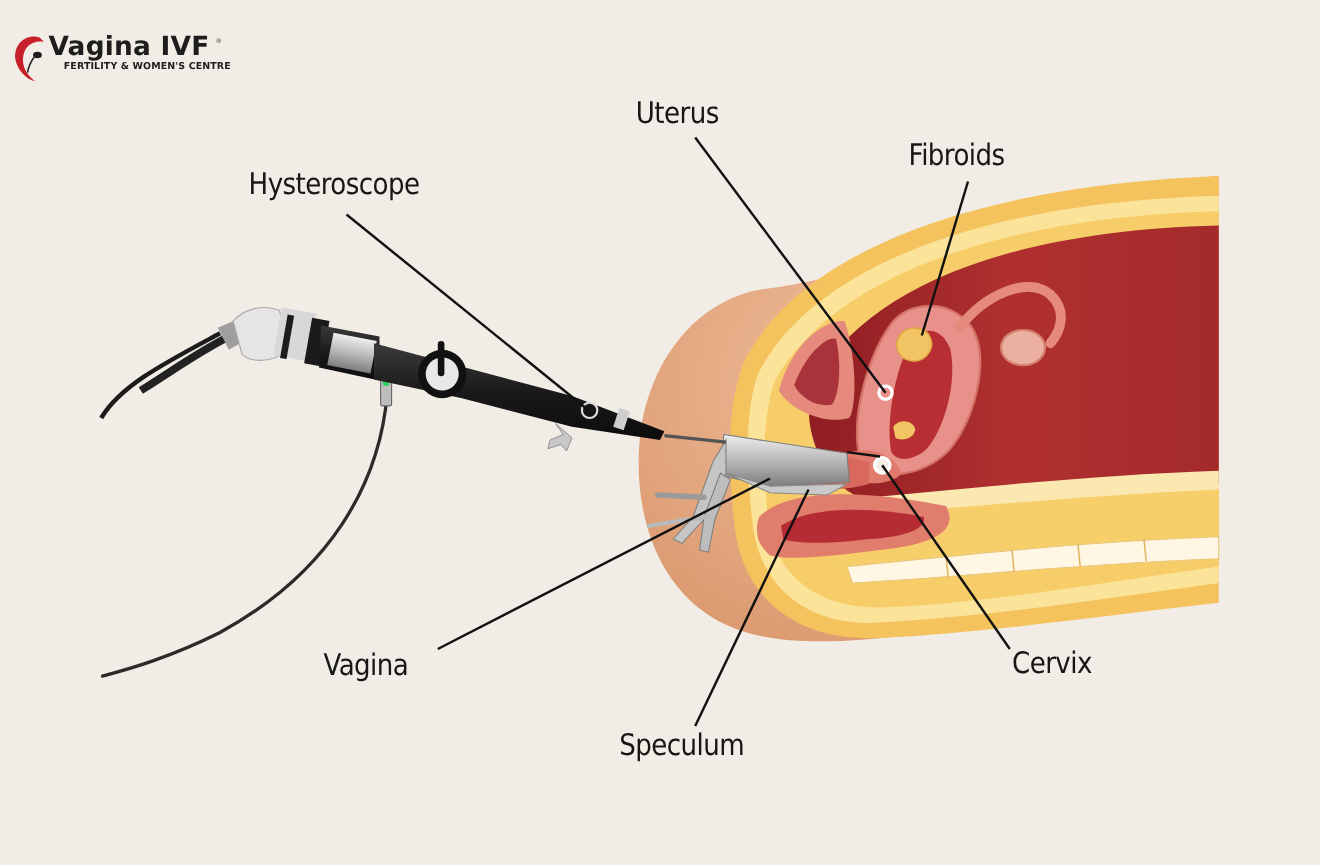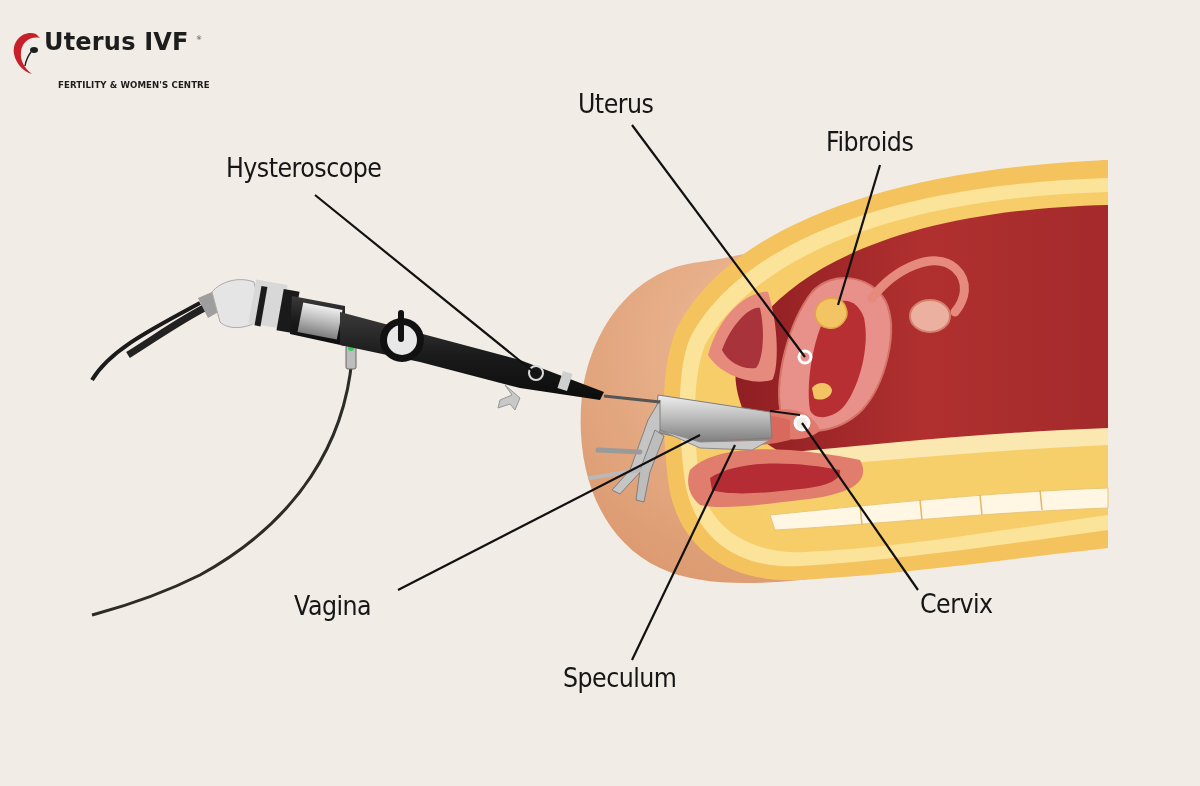--- a/index.html
+++ b/index.html
@@ -13,21 +13,21 @@
   .stage svg { position: absolute; left: 0; top: 0; }
   .logo { position: absolute; left: 10px; top: 28px; width: 200px; height: 52px; }
   .logo-mark { position: absolute; left: 0; top: 2px; width: 34px; height: 48px; }
   .logo-title {
     position: absolute; left: 34px; top: 0px;
     font-family: "DejaVu Sans", sans-serif; font-size: 24px; font-weight: bold;
     color: #1d1d1d; letter-spacing: 0.2px; white-space: nowrap;
   }
   .logo-reg { position: absolute; left: 186px; top: 6px; font-size: 6px; color: #444; }
   .logo-sub {
-    position: absolute; left: 48px; top: 52px;
+    position: absolute; left: 48px; top: 28px;
     font-family: "DejaVu Sans", sans-serif; font-size: 8.6px; font-weight: bold;
     color: #1d1d1d; white-space: nowrap; letter-spacing: 0.1px; text-align: right;
   }
   .label {
     position: absolute; font-family: "DejaVu Sans", sans-serif;
     font-size: 27px; color: #161616; white-space: nowrap; letter-spacing: -0.6px;
     transform: scaleX(0.88); transform-origin: left top;
   }
 </style>
 </head>
@@ -166,21 +166,21 @@
       <line x1="770" y1="411" x2="800" y2="415"></line>
     </g>
   </svg>
 
   <div class="logo">
     <svg class="logo-mark" viewBox="0 0 34 48">
       <path d="M26,6 C14,2 2,12 4,26 C6,36 14,44 22,46 C14,40 10,32 11,24 C12,14 20,8 30,10 Z" fill="#c8202a"></path>
       <ellipse cx="24" cy="22" rx="4" ry="3" fill="#1d1d1d"></ellipse>
       <path d="M21,24 C18,28 16,32 15,38" stroke="#1d1d1d" stroke-width="1.4" fill="none"></path>
     </svg>
-    <div class="logo-title">Uterus IVF</div>
+    <div class="logo-title">Vagina IVF</div>
     <div class="logo-reg">®</div>
     <div class="logo-sub">FERTILITY &amp; WOMEN'S CENTRE</div>
   </div>
 
   <div class="label" style="left:226px; top:152px;">Hysteroscope</div>
   <div class="label" style="left:578px; top:88px;">Uterus</div>
   <div class="label" style="left:826px; top:126px;">Fibroids</div>
   <div class="label" style="left:294px; top:590px;">Vagina</div>
   <div class="label" style="left:563px; top:662px;">Speculum</div>
   <div class="label" style="left:920px; top:588px;">Cervix</div>

